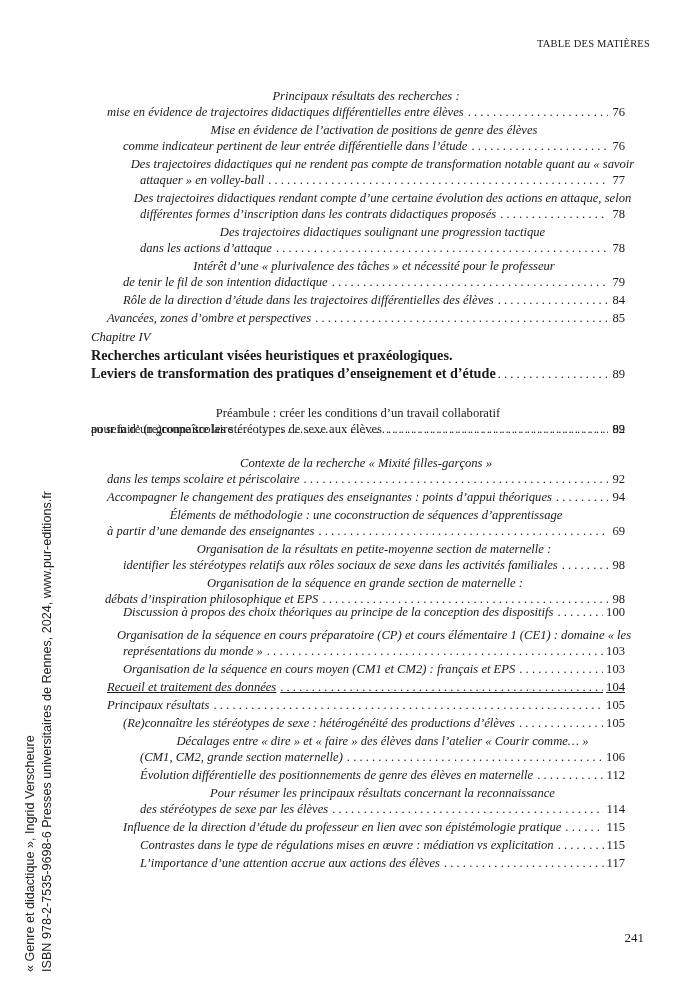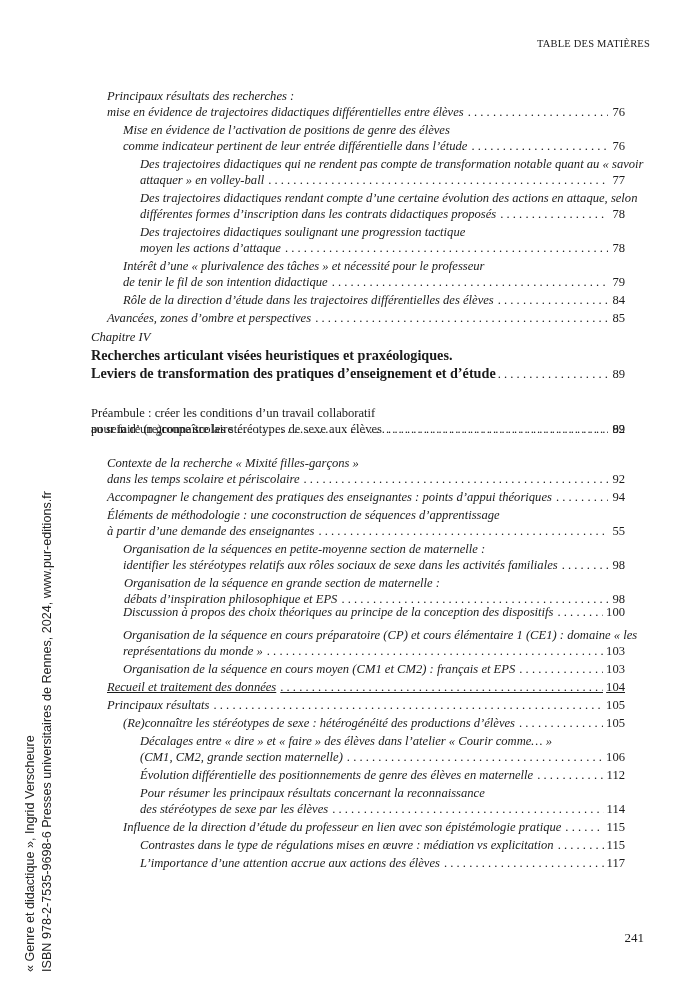--- a/index.html
+++ b/index.html
@@ -1,21 +1,21 @@
 <!DOCTYPE html>
 <html><head>
 <meta charset="utf-8">
 <style>
   html, body { margin:0; padding:0; background:#ffffff; }
   body { width:700px; height:988px; position:relative; overflow:hidden;
          font-family:"Liberation Serif","DejaVu Serif",serif; color:#1a1a1a; }
   .running-head { position:absolute; top:38px; right:50px; font-size:10.5px; letter-spacing:0.2px; }
   .toc { position:absolute; left:0; top:0; width:700px; }
   .entry { position:absolute; right:75px; font-size:12.6px; line-height:16px; }
-  .entry .line { display:flex; align-items:baseline; white-space:nowrap; }
+  .entry .line { display:flex; align-items:baseline; white-space:nowrap;justify-content:center; }
   .entry .txt { white-space:nowrap; }
   .entry .leader { flex:1; overflow:hidden; white-space:nowrap; margin:0 3px 0 4px; letter-spacing:2.3px; font-style:normal; }
   .entry .leader::before { content:". . . . . . . . . . . . . . . . . . . . . . . . . . . . . . . . . . . . . . . . . . . . . . . . . . . . . . . . . . . . . . . . . . . . . . . . . . . . . . . . . . . . . . . . . . . . . . . . . . . . . . . . . . . . . . . . . . . ."; letter-spacing:0; }
   .entry .pg { font-style:normal; min-width:14px; text-align:right; }
   .it { font-style:italic; }
   .rom { font-style:normal; }
   .chap-label { position:absolute; left:91px; top:330px; font-style:italic; font-size:12.6px; }
   .chap-title { position:absolute; left:91px; right:75px; top:346px; font-weight:bold; font-size:14.2px; line-height:18px; }
   .chap-title .line { display:flex; align-items:baseline; white-space:nowrap; }
   .chap-title .leader { flex:1; overflow:hidden; white-space:nowrap; margin:0 3px 0 2px; font-weight:normal; font-size:12.6px; }
@@ -69,21 +69,21 @@
         <span class="txt">différentes formes d’inscription dans les contrats didactiques proposés</span>
         <span class="leader"></span>
         <span class="pg">78</span>
       </div>
     </div>
     <div class="entry it" style="left: 140px; top: 224px;">
       <div class="line">
         <span class="txt">Des trajectoires didactiques soulignant une progression tactique</span>
       </div>
       <div class="line">
-        <span class="txt">moyen les actions d’attaque</span>
+        <span class="txt">dans les actions d’attaque</span>
         <span class="leader"></span>
         <span class="pg">78</span>
       </div>
     </div>
     <div class="entry it" style="left: 123px; top: 258px;">
       <div class="line">
         <span class="txt">Intérêt d’une « plurivalence des tâches » et nécessité pour le professeur</span>
       </div>
       <div class="line">
         <span class="txt">de tenir le fil de son intention didactique</span>
@@ -139,34 +139,34 @@
         <span class="pg">94</span>
       </div>
     </div>
     <div class="entry it" style="left: 107px; top: 507px;">
       <div class="line">
         <span class="txt">Éléments de méthodologie : une coconstruction de séquences d’apprentissage</span>
       </div>
       <div class="line">
         <span class="txt">à partir d’une demande des enseignantes</span>
         <span class="leader"></span>
-        <span class="pg">55</span>
+        <span class="pg">69</span>
       </div>
     </div>
     <div class="entry it" style="left: 123px; top: 541px;">
       <div class="line">
-        <span class="txt">Organisation de la séquences en petite-moyenne section de maternelle :</span>
+        <span class="txt">Organisation de la résultats en petite-moyenne section de maternelle :</span>
       </div>
       <div class="line">
         <span class="txt">identifier les stéréotypes relatifs aux rôles sociaux de sexe dans les activités familiales</span>
         <span class="leader"></span>
         <span class="pg">98</span>
       </div>
     </div>
-    <div class="entry it" style="left: 124px; top: 575px;">
+    <div class="entry it" style="left: 105px; top: 575px;">
       <div class="line">
         <span class="txt">Organisation de la séquence en grande section de maternelle :</span>
       </div>
       <div class="line">
         <span class="txt">débats d’inspiration philosophique et EPS</span>
         <span class="leader"></span>
         <span class="pg">98</span>
       </div>
     </div>
     <div class="entry it" style="left: 123px; top: 604px;">

